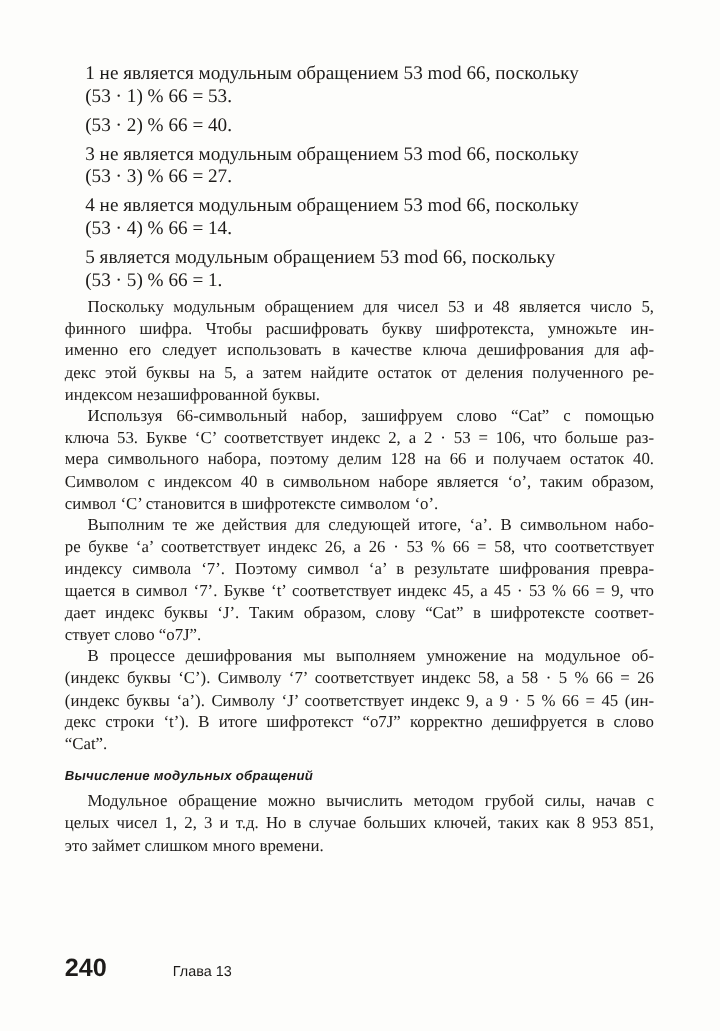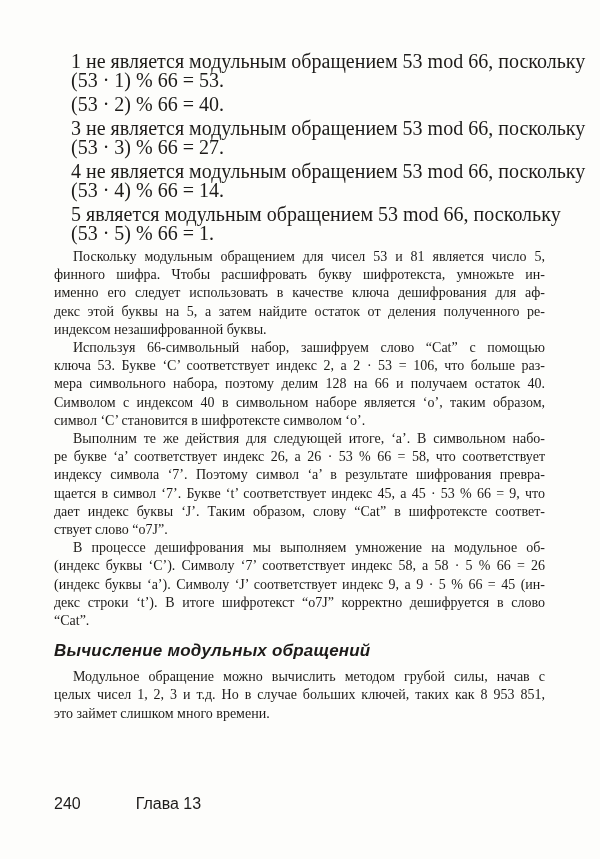--- a/index.html
+++ b/index.html
@@ -10,50 +10,50 @@
     background:var(--bg,#fdfdfb);
     color:var(--text,#1d1b19);
     overflow:hidden;
   }
   .content{
     position:absolute;left:54px;top:52px;width:491px;
   }
   .list{
     margin-left:17px;
     font-family:"Liberation Serif",serif;
-    font-size:20px;line-height:19px;
+    font-size:16px;line-height:19px;
     margin-bottom:3px;
   }
   .list-item{margin-bottom:5px;}
   .list-item .line{text-align:left;white-space:nowrap;}
   .para{
     font-family:"Liberation Serif",serif;
     font-size:14px;line-height:18.2px;
   }
   .para .line{
     text-align:justify;
     text-align-last:justify;
     white-space:nowrap;
   }
   .para .line:last-child{text-align-last:left;}
   .para .line:first-child{text-indent:19px;}
   .it{font-style:italic;}
   .heading{
     font-family:"Liberation Sans",sans-serif;
     font-style:italic;font-weight:bold;
-    font-size:17px;letter-spacing:0.2px;
+    font-size:11px;letter-spacing:0.2px;
     margin:11px 0 7px 0;
   }
   .footer{
     position:absolute;left:54px;top:795px;
     font-family:"Liberation Sans",sans-serif;
     display:flex;align-items:baseline;gap:15px;
   }
-  .pagenum{font-size:16px;}
-  .chapter{font-size:16px;padding-left:40px;}
+  .pagenum{font-size:21px;font-weight:bold;}
+  .chapter{font-size:12px;padding-left:40px;}
 </style>
 </head>
 <body>
 
 <div class="page">
   <main class="content">
 
     <section class="list">
       <div class="list-item">
           <div class="line">1 не является модульным обращением 53 mod 66, поскольку</div>
@@ -70,21 +70,21 @@
           <div class="line">4 не является модульным обращением 53 mod 66, поскольку</div>
           <div class="line">(53 · 4) % 66 = 14.</div>
         </div>
       <div class="list-item">
           <div class="line">5 является модульным обращением 53 mod 66, поскольку</div>
           <div class="line">(53 · 5) % 66 = 1.</div>
         </div>
     </section>
 
     <div class="para">
-        <div class="line">Поскольку модульным обращением для чисел 53 и 81 является число 5,</div>
+        <div class="line">Поскольку модульным обращением для чисел 53 и 48 является число 5,</div>
         <div class="line">финного шифра. Чтобы расшифровать букву шифротекста, умножьте ин-</div>
         <div class="line">именно его следует использовать в качестве ключа дешифрования для аф-</div>
         <div class="line">декс этой буквы на 5, а затем найдите остаток от деления полученного ре-</div>
         <div class="line">индексом незашифрованной буквы.</div>
       </div>
     <div class="para">
         <div class="line">Используя 66-символьный набор, зашифруем слово “Cat” с помощью</div>
         <div class="line">ключа 53. Букве ‘C’ соответствует индекс 2, а 2 · 53 = 106, что больше раз-</div>
         <div class="line">мера символьного набора, поэтому делим 128 на 66 и получаем остаток 40.</div>
         <div class="line">Символом с индексом 40 в символьном наборе является ‘o’, таким образом,</div>

